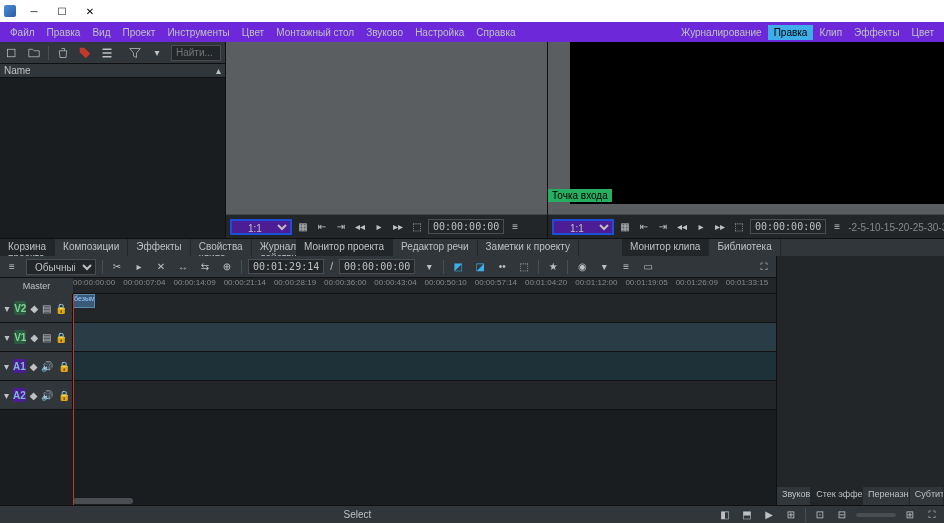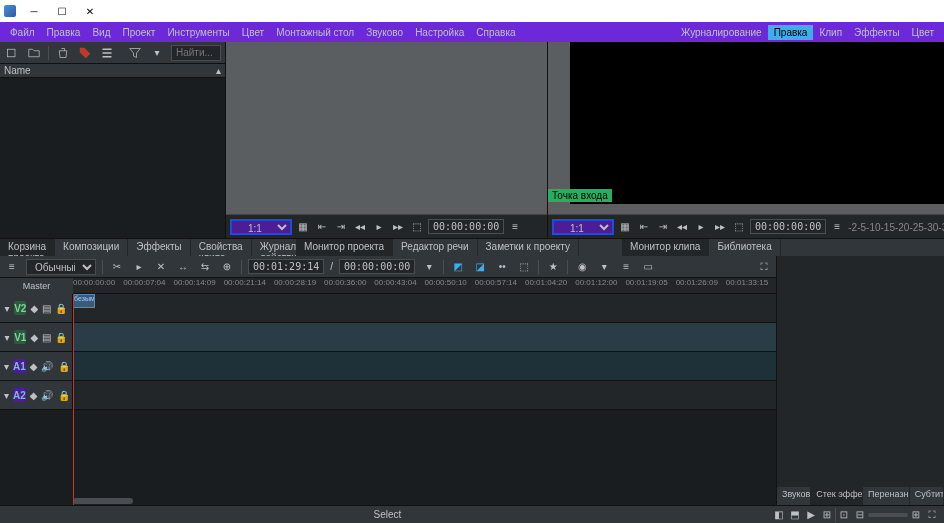--- a/index.html
+++ b/index.html
@@ -57,21 +57,21 @@
 .master-label{width:73px;height:16px;background:#31363b;display:flex;align-items:center;justify-content:center;font-size:9px}
 .clip-box{position:absolute;left:0;top:0;width:22px;height:14px;background:#3a5a7a;border:1px solid #5a8ab0;font-size:7px;overflow:hidden;color:#9cf}
 .playhead{position:absolute;left:73px;top:0;bottom:0;width:1px;background:#c0392b;z-index:10}
 .scroll-h{height:8px;background:#1a1d20;position:relative}
 .scroll-thumb{position:absolute;left:73px;width:60px;height:6px;top:1px;background:#4a4e52;border-radius:3px}
 .props-panel{width:168px;background:#232629;border-left:1px solid #111;display:flex;flex-direction:column}
 .props-content{flex:1}
 .props-tabs{height:18px;display:flex;background:#31363b}
 .props-tab{padding:2px 5px;font-size:9px;cursor:pointer;border-right:1px solid #232629;white-space:nowrap;overflow:hidden}
 .props-tab.active{background:#232629}
-.statusbar{height:18px;background:#31363b;display:flex;align-items:center;padding:0 4px;border-top:1px solid #111}
+.statusbar{height:18px;background:#31363b;display:flex;align-items:center;padding:0 4px;gap:6px;border-top:1px solid #111}
 .status-text{flex:1;text-align:center;font-size:10px}
 svg{width:12px;height:12px;fill:currentColor}
 </style>
 </head>
 <body>
 
 <div class="titlebar">
   <div class="titlebar-icon"></div>
   <div class="titlebar-btns">
     <div class="titlebar-btn">─</div>

